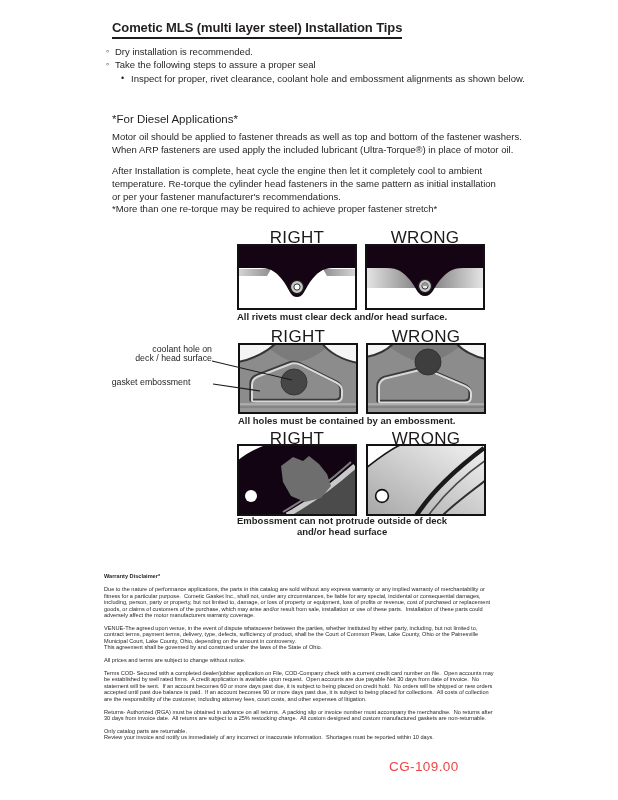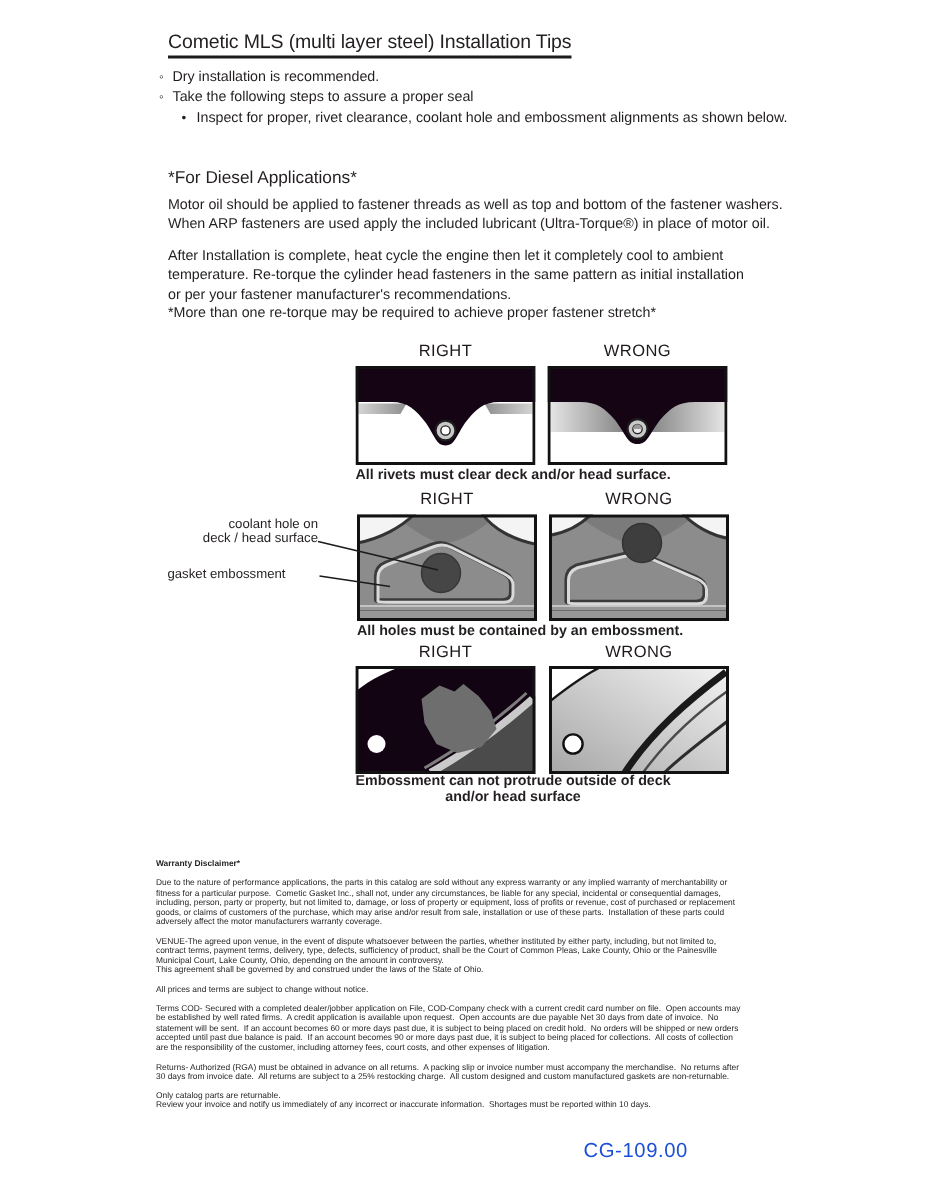--- a/index.html
+++ b/index.html
@@ -2,38 +2,38 @@
 <html><head>
 <meta charset="utf-8">
 <style>
   html,body{margin:0;padding:0;background:#ffffff;}
   .page{
     position:relative;width:618px;height:800px;background:#ffffff;overflow:hidden;
     font-family:"Liberation Sans","DejaVu Sans",sans-serif;color:#231f20;
   }
   .abs{position:absolute;}
   .doc-title{
-    left:112px;top:20px;font-size:13px;font-weight:normal;letter-spacing:-0.1px;
+    left:112px;top:20px;font-size:13px;font-weight:bold;letter-spacing:-0.1px;
     border-bottom:2px solid #1c1c1c;padding-bottom:2px;white-space:pre;
   }
   .tips{left:106px;top:45px;font-size:9.5px;line-height:13.4px;}
   .tip{position:relative;padding-left:9px;white-space:pre;}
   .tip::before{content:"\25E6";position:absolute;left:0;top:0;font-size:9px;}
   .tip.sub{margin-left:15px;padding-left:10px;}
   .tip.sub::before{content:"\2022";font-size:9px;}
   .sec-heading{left:112px;top:113px;font-size:11.5px;font-weight:normal;white-space:pre;}
   .body-para{left:112px;font-size:9.5px;line-height:12.9px;white-space:pre;}
-  .fig-label{top:0;width:120px;text-align:center;font-size:11px;letter-spacing:0.3px;color:#1d191a;white-space:pre;}
+  .fig-label{top:0;width:120px;text-align:center;font-size:17px;letter-spacing:0.3px;color:#1d191a;white-space:pre;}
   .panel{width:120px;display:block;}
   .fig-caption{font-size:9.5px;font-weight:bold;line-height:10.5px;white-space:pre;text-align:center;}
   .annot{font-size:8.8px;line-height:9.4px;text-align:right;white-space:pre;}
   .legal{left:104px;top:573px;font-size:5.6px;line-height:6.4px;width:430px;}
   .legal-heading{font-weight:bold;margin-bottom:7px;white-space:pre;}
   .legal p{margin:0 0 6.5px 0;white-space:pre;}
-  .page-code{left:389px;top:759px;font-size:13.5px;letter-spacing:0.4px;color:#1d4ed8;white-space:pre;}
+  .page-code{left:389px;top:759px;font-size:13.5px;letter-spacing:0.4px;color:#ef4444;white-space:pre;}
 </style>
 </head>
 <body>
 
 <div class="page">
 
   <div class="abs doc-title">Cometic MLS (multi layer steel) Installation Tips</div>
 
   <div class="abs tips">
     <div class="tip">Dry installation is recommended.</div>

